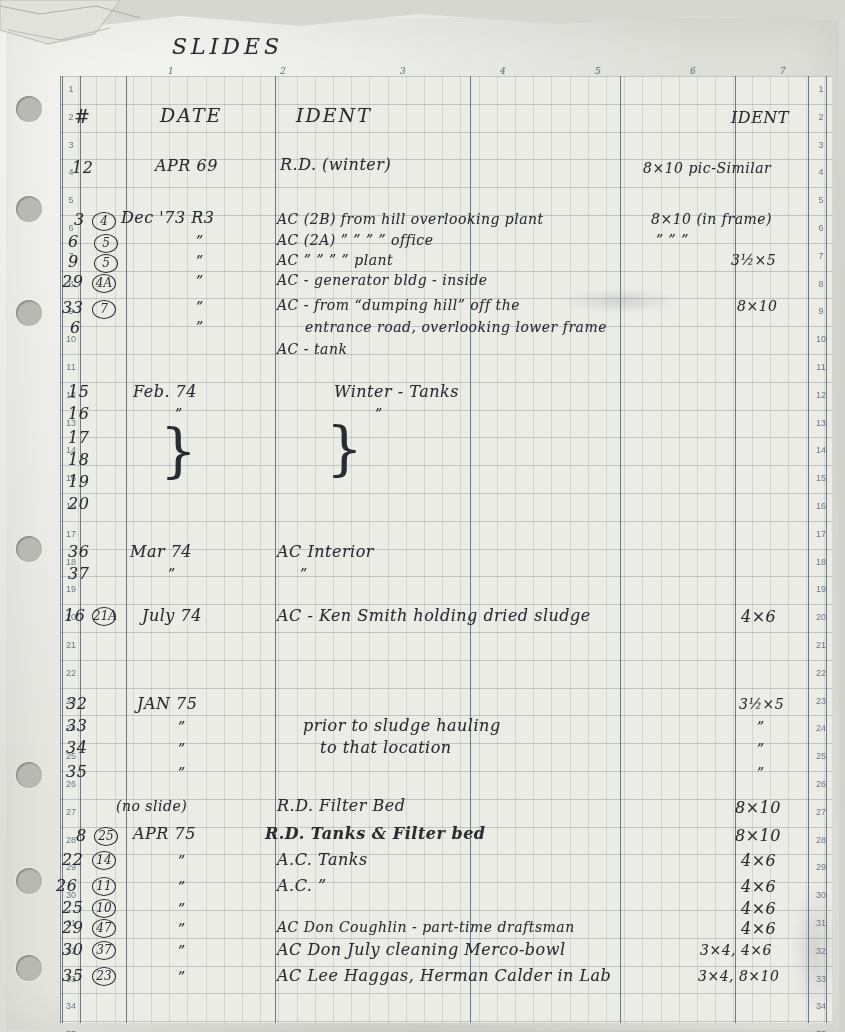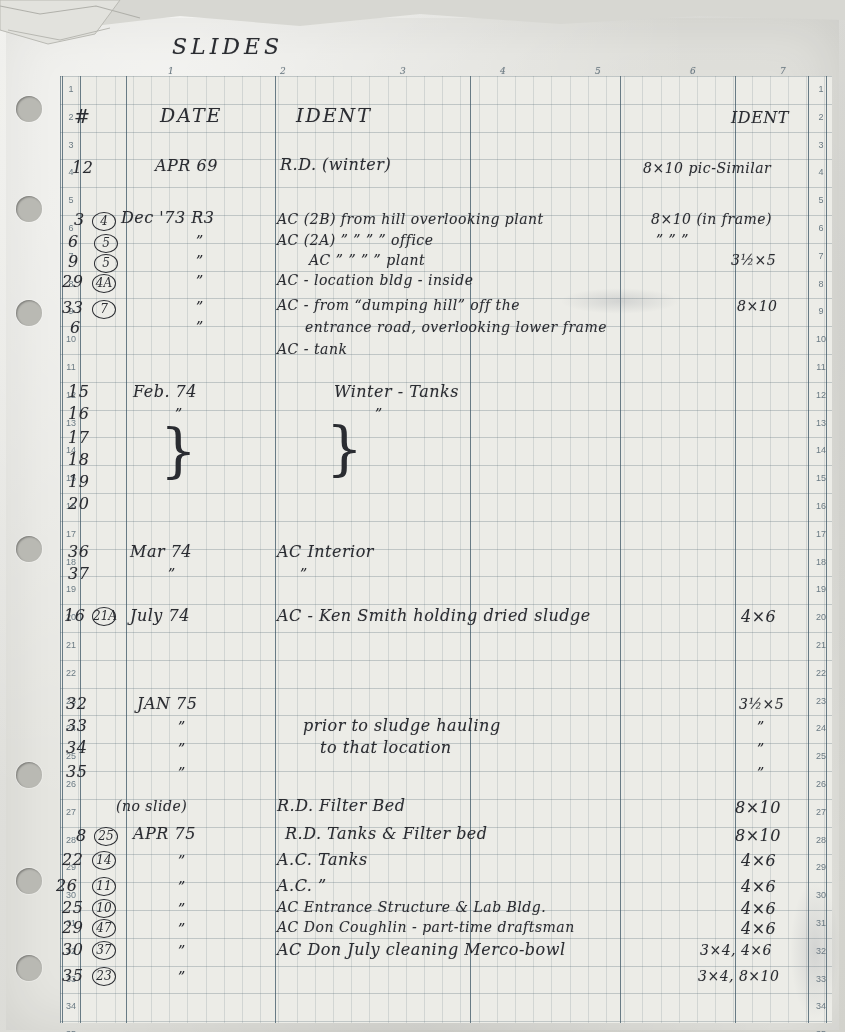--- a/index.html
+++ b/index.html
@@ -227,27 +227,27 @@
 
   <div class="hw md" style="left:68px;top:232px;">6</div>
   <div class="circ" style="left:94px;top:234px;">5</div>
   <div class="hw sm" style="left:196px;top:233px;">”</div>
   <div class="hw sm" style="left:277px;top:232px;">AC (2A)   ”     ”      ”   ”  office</div>
   <div class="hw sm" style="left:656px;top:232px;">”   ”   ”</div>
 
   <div class="hw md" style="left:68px;top:252px;">9</div>
   <div class="circ" style="left:94px;top:254px;">5</div>
   <div class="hw sm" style="left:196px;top:253px;">”</div>
-  <div class="hw sm" style="left:277px;top:252px;margin-left:32px;">AC     ”    ”      ”   ”  plant</div>
+  <div class="hw sm" style="left:277px;top:252px;">AC     ”    ”      ”   ”  plant</div>
   <div class="hw sm" style="left:731px;top:252px;">3½×5</div>
 
   <div class="hw md" style="left:62px;top:272px;">29</div>
   <div class="circ" style="left:92px;top:274px;">4A</div>
   <div class="hw sm" style="left:196px;top:273px;">”</div>
-  <div class="hw sm" style="left:277px;top:272px;">AC - location bldg - inside</div>
+  <div class="hw sm" style="left:277px;top:272px;">AC - generator bldg - inside</div>
 
   <div class="hw md" style="left:62px;top:298px;">33</div>
   <div class="circ" style="left:92px;top:300px;">7</div>
   <div class="hw sm" style="left:196px;top:299px;">”</div>
   <div class="hw sm" style="left:277px;top:297px;">AC - from “dumping hill” off the</div>
   <div class="hw sm" style="left:737px;top:298px;">8×10</div>
 
   <div class="hw sm" style="left:305px;top:319px;">entrance road, overlooking lower frame</div>
 
   <div class="hw md" style="left:70px;top:318px;">6</div>
@@ -273,21 +273,21 @@
   <div class="hw md" style="left:68px;top:542px;">36</div>
   <div class="hw md" style="left:130px;top:542px;">Mar   74</div>
   <div class="hw md" style="left:277px;top:542px;">AC  Interior</div>
 
   <div class="hw md" style="left:68px;top:564px;">37</div>
   <div class="hw sm" style="left:168px;top:566px;">”</div>
   <div class="hw sm" style="left:300px;top:566px;">”</div>
 
   <div class="hw md" style="left:64px;top:606px;">16</div>
   <div class="circ" style="left:92px;top:607px;">21A</div>
-  <div class="hw md" style="left:130px;top:606px;text-align:center;">July    74</div>
+  <div class="hw md" style="left:142px;top:606px;text-align:center;">July    74</div>
   <div class="hw md" style="left:277px;top:606px;">AC - Ken Smith holding dried sludge</div>
   <div class="hw md" style="left:741px;top:607px;">4×6</div>
 
   <div class="hw md" style="left:66px;top:694px;">32</div>
   <div class="hw md" style="left:137px;top:694px;">JAN   75</div>
   <div class="hw sm" style="left:739px;top:696px;">3½×5</div>
 
   <div class="hw md" style="left:66px;top:716px;">33</div>
   <div class="hw sm" style="left:178px;top:719px;">”</div>
   <div class="hw md" style="left:303px;top:716px;">prior to sludge hauling</div>
@@ -302,54 +302,54 @@
   <div class="hw sm" style="left:178px;top:765px;">”</div>
   <div class="hw sm" style="left:757px;top:765px;">”</div>
 
   <div class="hw sm" style="left:116px;top:798px;">(no slide)</div>
   <div class="hw md" style="left:277px;top:796px;">R.D.   Filter Bed</div>
   <div class="hw md" style="left:735px;top:798px;">8×10</div>
 
   <div class="hw md" style="left:76px;top:826px;">8</div>
   <div class="circ" style="left:94px;top:827px;">25</div>
   <div class="hw md" style="left:133px;top:824px;">APR  75</div>
-  <div class="hw md" style="left:285px;top:824px;">R.D.  Tanks &amp; Filter bed</div>
+  <div class="hw md" style="left:265px;top:824px;font-weight:bold;">R.D.  Tanks &amp; Filter bed</div>
   <div class="hw md" style="left:735px;top:826px;">8×10</div>
 
   <div class="hw md" style="left:62px;top:850px;">22</div>
   <div class="circ" style="left:92px;top:851px;">14</div>
   <div class="hw sm" style="left:178px;top:853px;">”</div>
   <div class="hw md" style="left:277px;top:850px;">A.C.            Tanks</div>
   <div class="hw md" style="left:741px;top:851px;">4×6</div>
 
   <div class="hw md" style="left:56px;top:876px;">26</div>
   <div class="circ" style="left:92px;top:877px;">11</div>
   <div class="hw sm" style="left:178px;top:879px;">”</div>
   <div class="hw md" style="left:277px;top:876px;">A.C.             ”</div>
   <div class="hw md" style="left:741px;top:877px;">4×6</div>
 
   <div class="hw md" style="left:62px;top:898px;">25</div>
   <div class="circ" style="left:92px;top:899px;">10</div>
   <div class="hw sm" style="left:178px;top:901px;">”</div>
-  <div class="hw sm" style="left:277px;top:899px;">AC  Entrance Structure &amp; Lab Bldg.</div>
   <div class="hw md" style="left:741px;top:899px;">4×6</div>
 
   <div class="hw md" style="left:62px;top:918px;">29</div>
   <div class="circ" style="left:92px;top:919px;">47</div>
   <div class="hw sm" style="left:178px;top:921px;">”</div>
   <div class="hw sm" style="left:277px;top:919px;">AC  Don Coughlin - part-time draftsman</div>
   <div class="hw md" style="left:741px;top:919px;">4×6</div>
 
   <div class="hw md" style="left:62px;top:940px;">30</div>
   <div class="circ" style="left:92px;top:941px;">37</div>
   <div class="hw sm" style="left:178px;top:943px;">”</div>
   <div class="hw md" style="left:277px;top:940px;">AC  Don July cleaning Merco-bowl</div>
   <div class="hw sm" style="left:700px;top:942px;">3×4,  4×6</div>
 
   <div class="hw md" style="left:62px;top:966px;">35</div>
   <div class="circ" style="left:92px;top:967px;">23</div>
   <div class="hw sm" style="left:178px;top:969px;">”</div>
+  <div class="hw md" style="left:277px;top:966px;">AC  Lee Haggas, Herman Calder in Lab</div>
   <div class="hw sm" style="left:698px;top:968px;">3×4,  8×10</div>
 
   <div class="smudge" style="left:560px;top:288px;width:120px;height:26px;"></div>
   <div class="smudge" style="left:790px;top:880px;width:50px;height:140px;"></div>
 
 </div>
 
 </body></html>

